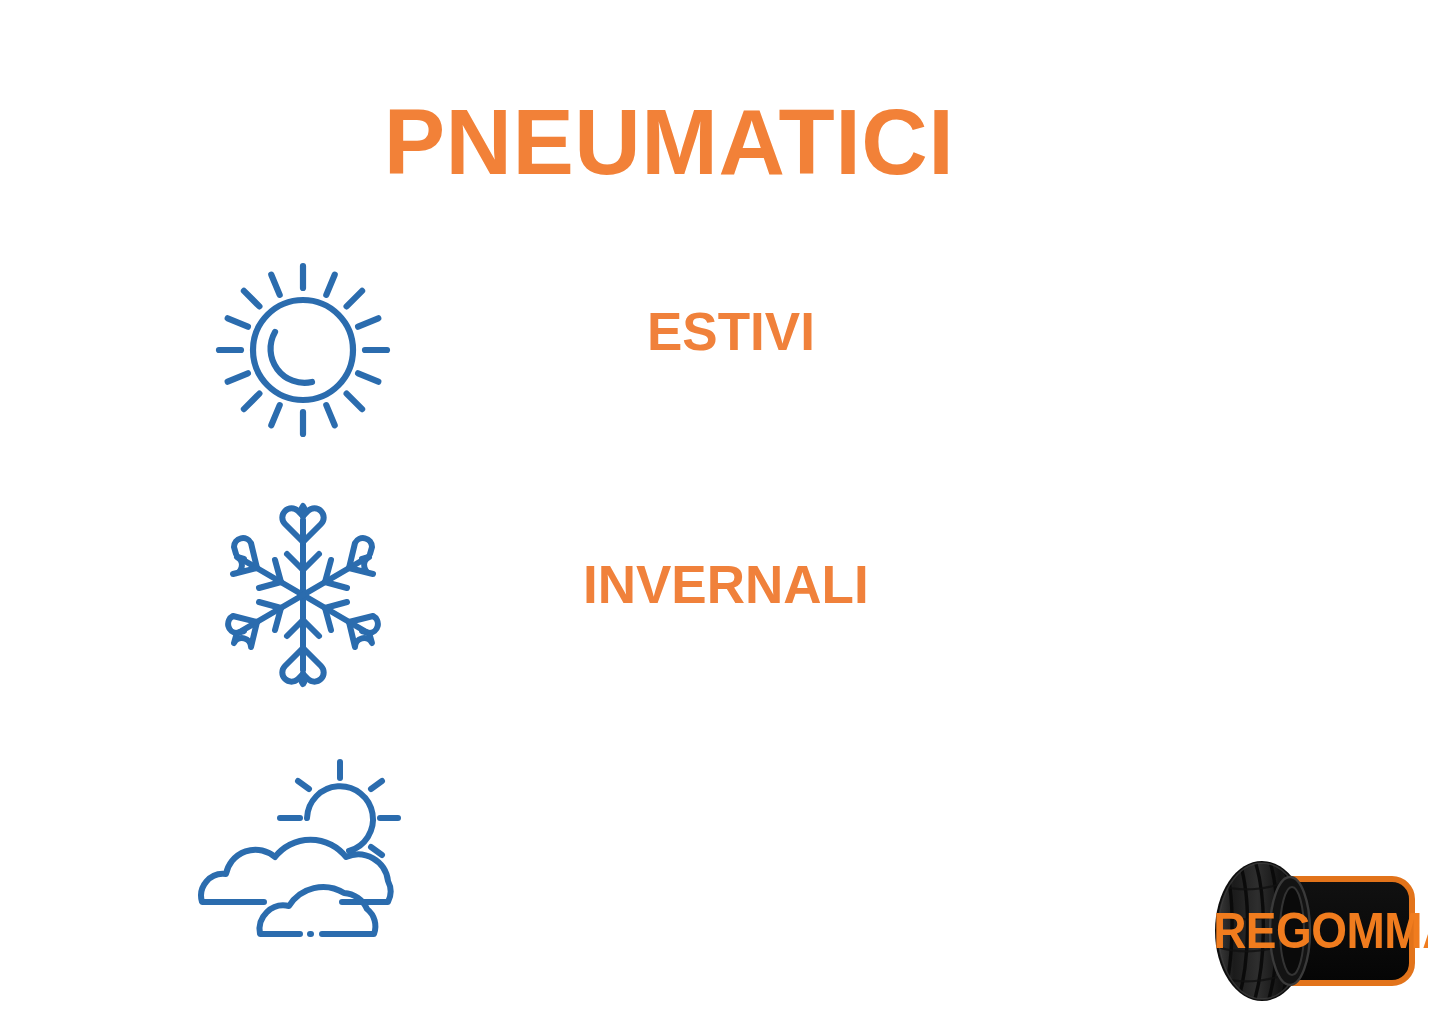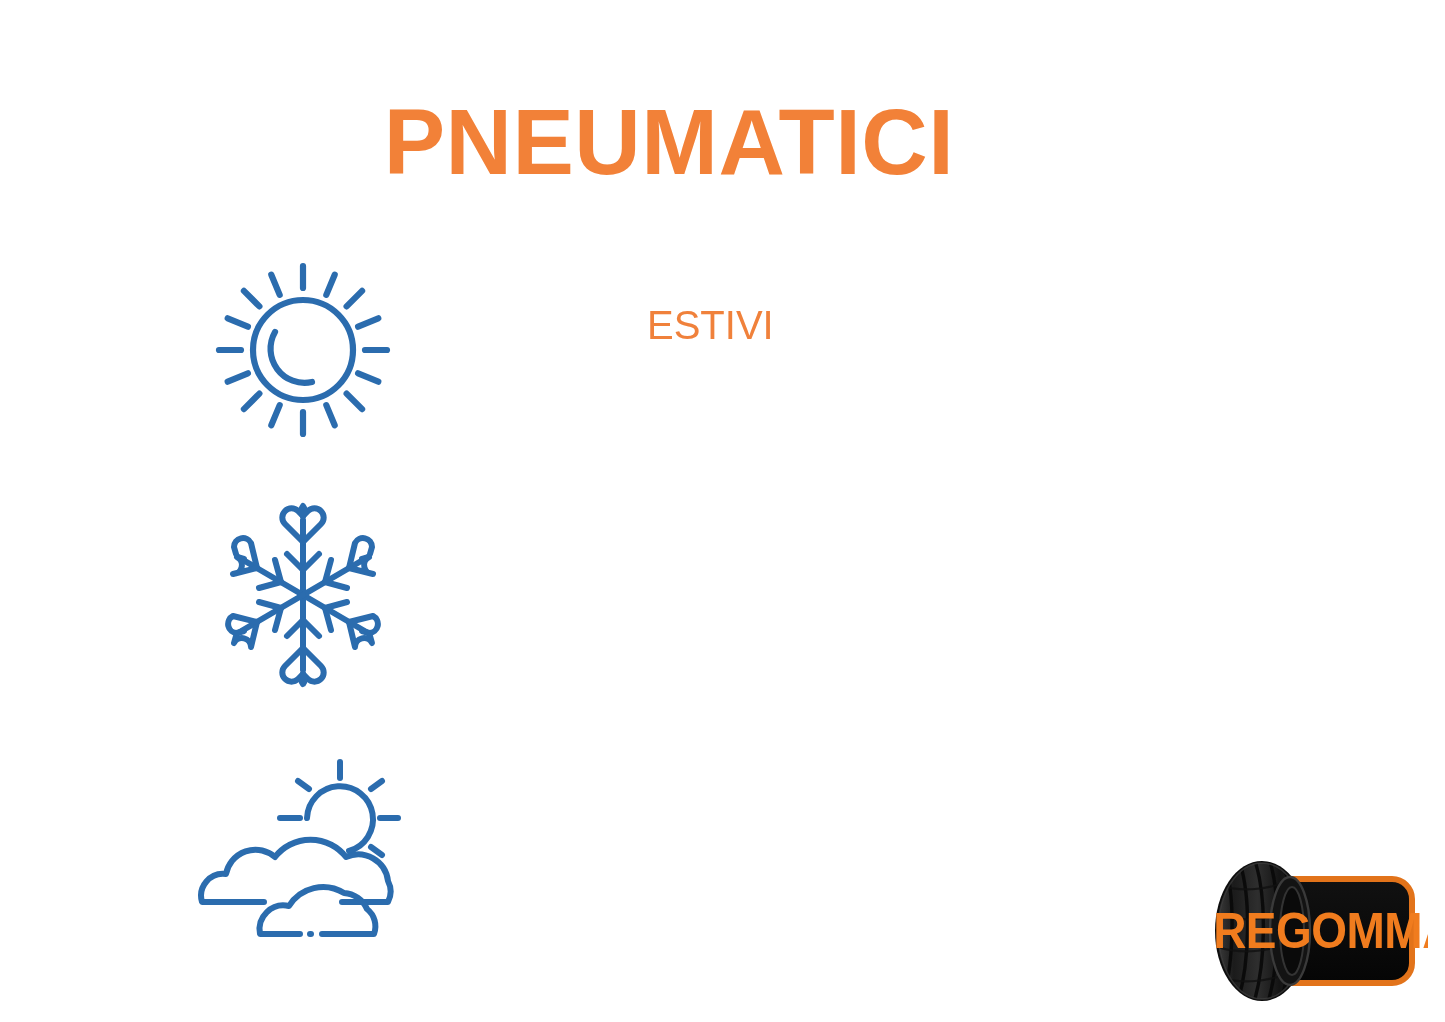--- a/index.html
+++ b/index.html
@@ -51,22 +51,22 @@
     height: 200px;
     display: flex;
     align-items: center;
     justify-content: center;
   }
   .season-icon svg { display: block; }
 
   .season-label {
     position: absolute;
     font-family: "Liberation Sans", sans-serif;
-    font-weight: 400;
-    font-size: 40px;
+    font-weight: 700;
+    font-size: 53px;
     color: #F0813B;
     line-height: 1;
     white-space: nowrap;
     user-select: none;
   }
   #label-estivi    { left: 647px; top: 55px; }
   #label-invernali { left: 583px; top: 63px; }
   #label-4stagioni { left: 570px; top: 70px; }
 
   
@@ -153,20 +153,21 @@
 
         <path d="M78 93 L13 131"></path>
         <path d="M32 120 L26 145 A9 9 0 0 0 9 141 L11 134"></path>
         <path d="M32 120 L8 114 A9 9 0 0 0 12 131 L19 129"></path>
         <path d="M56 106 L50 128"></path>
         <path d="M56 106 L34 100"></path>
       </g>
     </svg>
   </div>
 
+  <div class="season-label" id="label-invernali">INVERNALI</div>
 </div>
 
 <div class="season-row" id="row-4stagioni">
 
   <div class="season-icon" style="left:178px; width:250px; height:200px;">
     <svg width="222" height="188" viewBox="0 0 222 188" fill="none" stroke="#2B6CAE" stroke-width="6" stroke-linecap="round" stroke-linejoin="round">
 
       <path d="M115 62 A33 33 0 1 1 157 95"></path>
 
       <line x1="148" y1="6" x2="148" y2="22"></line>

